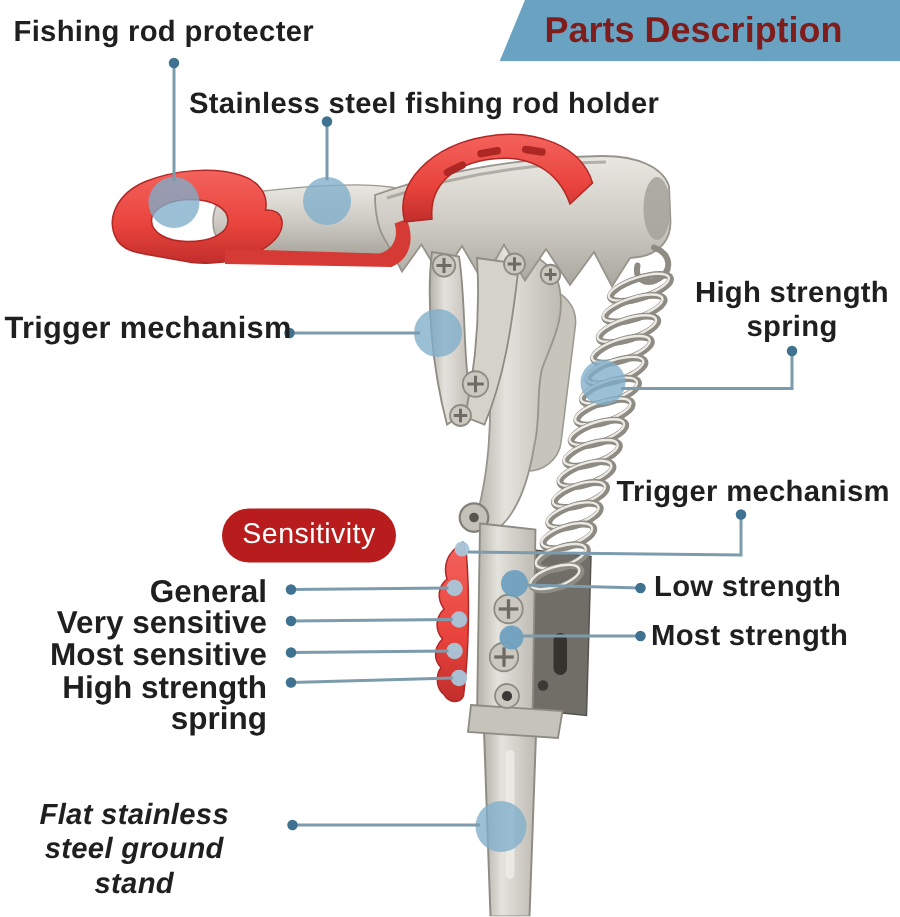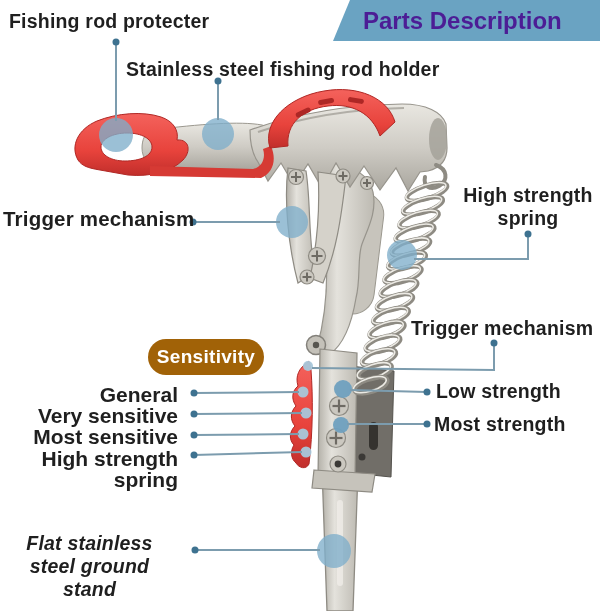--- a/index.html
+++ b/index.html
@@ -8,27 +8,27 @@
     font-family:"Liberation Sans", sans-serif;color:#1f1f1f;
   }
   svg{position:absolute;left:0;top:0;}
   .label{
     position:absolute;font-weight:700;font-size:19.5px;line-height:1.2;
     letter-spacing:.2px;color:#1f1f1f;white-space:nowrap;
   }
   .label.wrap{white-space:normal;text-align:center;}
   .banner{
     position:absolute;left:333px;top:0;width:267px;height:41px;
-    background:#6AA3C2;color:#4c1d95;font-weight:700;font-size:24px;
+    background:#6AA3C2;color:#7f1d1d;font-weight:700;font-size:24px;
     display:flex;align-items:center;padding-left:30px;box-sizing:border-box;
     clip-path:polygon(17px 0,100% 0,100% 100%,0 100%);
   }
   .pill{
     position:absolute;left:148px;top:339px;width:116px;height:36px;
-    background:#a16207;border-radius:18px;color:#fff;font-weight:700;font-size:19px;
+    background:#b91c1c;border-radius:18px;color:#fff;font-weight:400;font-size:19px;
     display:flex;align-items:center;justify-content:center;letter-spacing:.3px;
   }
   .sens-list{
     position:absolute;left:0;top:384px;width:178px;text-align:right;
     font-weight:700;font-size:21px;line-height:21.2px;color:#1f1f1f;
   }
 </style>
 </head>
 <body>
 

